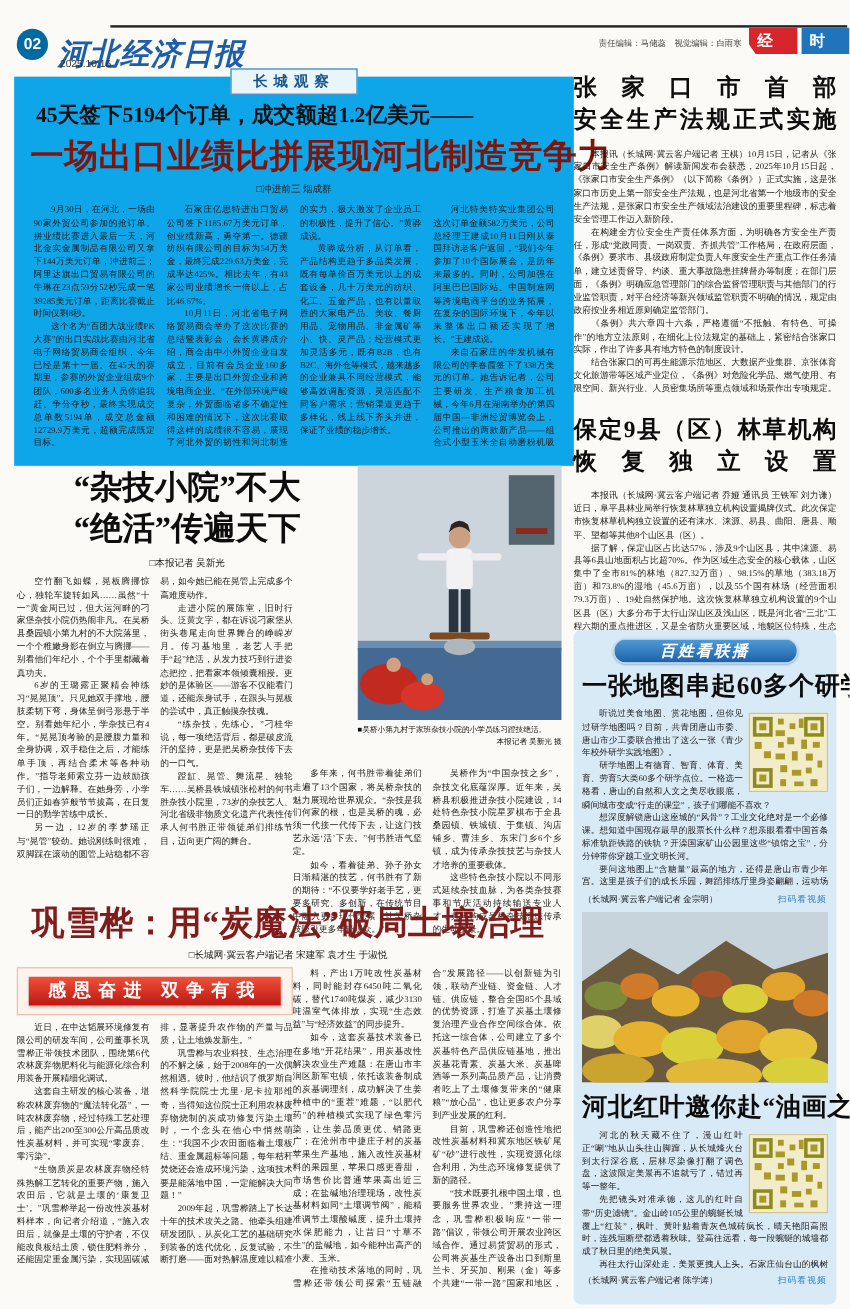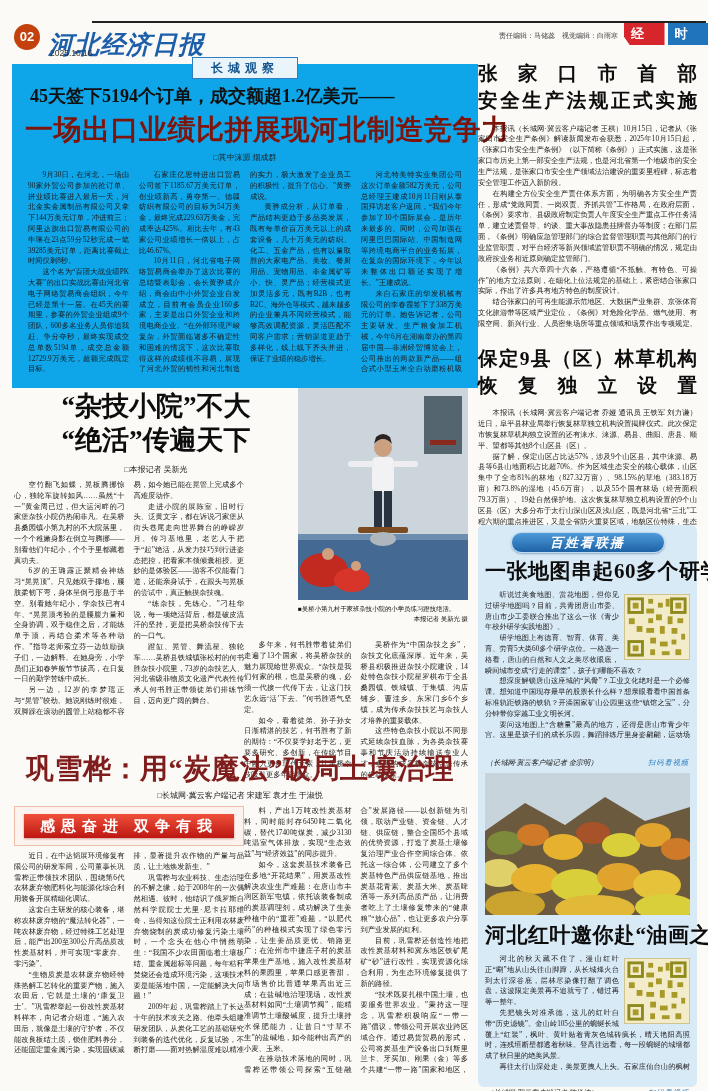--- a/index.html
+++ b/index.html
@@ -1,20 +1,20 @@
 <!DOCTYPE html>
 <html><head>
 <meta charset="utf-8">
 <style>
   html,body{margin:0;padding:0;}
   body{width:708px;height:1091px;position:relative;background:#fbfaf6;font-family:"Liberation Serif",serif;color:#1a1a1a;overflow:hidden;}
   .abs{position:absolute;}
   
   .top-rule{left:92px;top:21px;width:614px;height:2px;background:#222;}
-  .page-circle{left:14px;top:24px;width:26px;height:26px;border-radius:50%;background:#c2410c;color:#fff;font:bold 13px/26px "Liberation Sans",sans-serif;text-align:center;}
+  .page-circle{left:14px;top:24px;width:26px;height:26px;border-radius:50%;background:#0369a1;color:#fff;font:bold 13px/26px "Liberation Sans",sans-serif;text-align:center;}
   .masthead{left:48px;top:28px;font-size:25px;font-weight:bold;font-style:italic;color:#1c5ea9;letter-spacing:1px;}
   .date{left:50px;top:48px;font-size:8.5px;color:#333;font-family:"Liberation Sans",sans-serif;}
   .editors{left:470px;top:31px;width:148px;text-align:right;font-size:7px;color:#444;font-family:"Liberation Sans",sans-serif;}
   .badges{left:624px;top:23px;display:flex;gap:3px;}
   .badge{height:22px;padding:0 7px;color:#fff;font:bold 13px/22px "Liberation Sans",sans-serif;letter-spacing:1px;}
   .badge.red{background:#d6252b;clip-path:polygon(0 0,100% 0,100% 100%,14% 100%,0 62%);}
   .badge.blue{background:#1f74bc;clip-path:polygon(0 0,100% 0,100% 100%,0 100%);}
   
   .lead-box{left:12px;top:64px;width:456px;height:314px;border:5px solid #0ea5e9;background:#0ea5e9;}
   .tab{position:absolute;left:50%;top:-12px;transform:translateX(-50%);background:#eaf4fb;border:1.5px solid #2e7fc1;color:#14568f;font:bold 12px/16px "Liberation Sans",sans-serif;padding:2px 18px;letter-spacing:5px;white-space:nowrap;}
@@ -51,21 +51,21 @@
   .rb-head{margin-top:15px;}
   .rb-body{height:128px;}
   
   .blue-box{left:478px;top:525px;width:219px;height:562px;background:#d9eaf7;border-radius:6px;box-sizing:border-box;padding:5px 7px;}
   .lianbo-badge{width:152px;margin:2px auto 4px;background:linear-gradient(180deg,#4e9ad8,#1d62a6);border:1.5px solid #bcd9ef;border-radius:11px;color:#fff;text-align:center;font:bold italic 13px/19px "Liberation Sans",sans-serif;letter-spacing:2px;box-shadow:0 1px 2px rgba(20,70,120,.4);}
   .lianbo-headline{text-align:left;font-size:21px;font-weight:bold;color:#0d0d0d;letter-spacing:0.5px;margin:3px 0 5px;white-space:nowrap;}
   .lianbo-body{font-size:7.2px;line-height:1.5;text-align:justify;overflow:hidden;}
   .map-body{height:152px;}
   .leaf-body{height:118px;}
   .qr{float:right;width:64px;height:64px;margin:4px 0 3px 5px;border:1px solid #cfc48c;background:#f2eccb;}
-  .credit-row{display:flex;justify-content:space-between;align-items:center;font-size:7.2px;margin:16px 1px 0;font-style:italic;}
+  .credit-row{display:flex;justify-content:space-between;align-items:center;font-size:7.2px;margin:3px 1px 0;}
   .qr-label{color:#2a7fc0;letter-spacing:1px;}
   .autumn-photo{width:205px;height:142px;margin-top:5px;display:block;}
 </style>
 </head>
 <body>
 
 <svg width="0" height="0" style="position:absolute">
   <defs>
     <symbol id="qr-sym" viewBox="0 0 66 66">
       <rect width="66" height="66" fill="#f2eccb"></rect>
@@ -110,21 +110,21 @@
 <div class="abs editors">责任编辑：马储蕊　视觉编辑：白雨寒</div>
 <div class="abs badges">
   <span class="badge red">经济</span>
   <span class="badge blue">时政</span>
 </div>
 
 <div class="abs lead-box">
   <div class="tab">长城观察</div>
   <div class="kicker">45天签下5194个订单，成交额超1.2亿美元——</div>
   <div class="lead-headline">一场出口业绩比拼展现河北制造竞争力</div>
-  <div class="byline">□其中涞源 烟成群</div>
+  <div class="byline">□冲进前三 烟成群</div>
   <div class="lead-body body-cols">
       <p class="para">9月30日，在河北，一场由90家外贸公司参加的抢订单、拼业绩比赛进入最后一天，河北金实金属制品有限公司又拿下144万美元订单，冲进前三；阿里达旗出口贸易有限公司的牛琳在23点59分52秒完成一笔39285美元订单，距离比赛截止时间仅剩8秒。</p>
       <p class="para">这个名为“百团大战业绩PK大赛”的出口实战比赛由河北省电子网络贸易商会组织，今年已经是第十一届。在45天的赛期里，参赛的外贸企业组成9个团队，600多名业务人员你追我赶、争分夺秒，最终实现成交总单数5194单，成交总金额12729.9万美元，超额完成既定目标。</p>
       <p class="para">石家庄亿思特进出口贸易公司签下1185.67万美元订单，创业绩新高，勇夺第一。德疆纺织有限公司的目标为54万美金，最终完成229.63万美金，完成率达425%。相比去年，有43家公司业绩增长一倍以上，占比46.67%。</p>
       <p class="para">10月11日，河北省电子网络贸易商会举办了这次比赛的总结暨表彰会，会长黄骅成介绍，商会由中小外贸企业自发成立，目前有会员企业160多家，主要是出口外贸企业和跨境电商企业。“在外部环境严峻复杂，外贸面临诸多不确定性和困难的情况下，这次比赛取得这样的成绩很不容易，展现了河北外贸的韧性和河北制造的实力，极大激发了企业员工的积极性，提升了信心。”黄骅成说。</p>
       <p class="para">黄骅成分析，从订单看，产品结构更趋于多品类发展，既有每单价百万美元以上的成套设备，几十万美元的纺织、化工、五金产品，也有以量取胜的大家电产品、美妆、餐厨用品、宠物用品、非金属矿等小、快、灵产品；经营模式更加灵活多元，既有B2B，也有B2C、海外仓等模式，越来越多的企业兼具不同经营模式，能够高效调配资源，灵活匹配不同客户需求；营销渠道更趋于多样化，线上线下齐头并进，保证了业绩的稳步增长。</p>
       <p class="para">河北特美特实业集团公司这次订单金额582万美元，公司总经理王建成10月11日刚从泰国拜访老客户返回，“我们今年参加了10个国际展会，是历年来最多的。同时，公司加强在阿里巴巴国际站、中国制造网等跨境电商平台的业务拓展，在复杂的国际环境下，今年以来整体出口额还实现了增长。”王建成说。</p>
       <p class="para">来自石家庄的华发机械有限公司的李春霞签下了338万美元的订单。她告诉记者，公司主要研发、生产粮食加工机械，今年6月在湖南举办的第四届中国—非洲经贸博览会上，公司推出的两款新产品——组合式小型玉米全自动磨粉机吸引了非洲客户的广泛关注。李春霞发现非洲市场更青睐小型化、高性价比的粮食加工设备，在这次业绩比拼中，她积极拓展新客户，并给客户多项优惠措施，取得了不错的业绩。</p>
     </div>
 </div>

